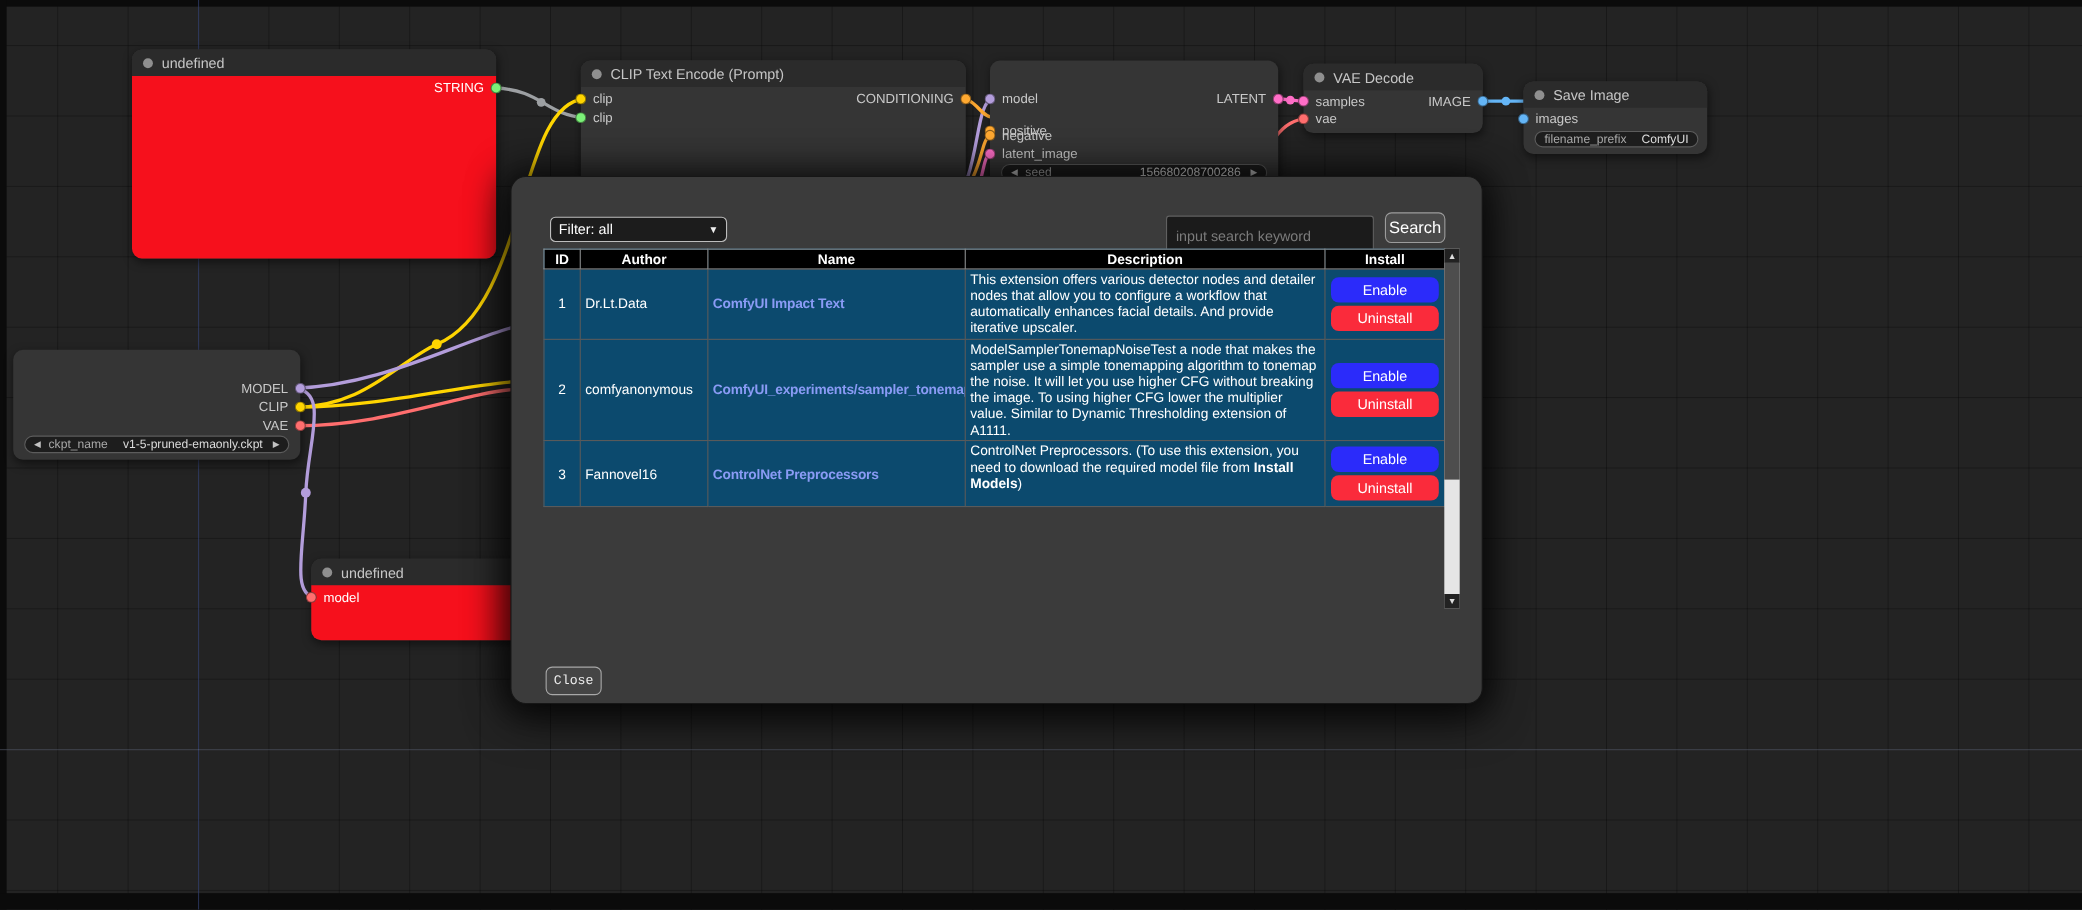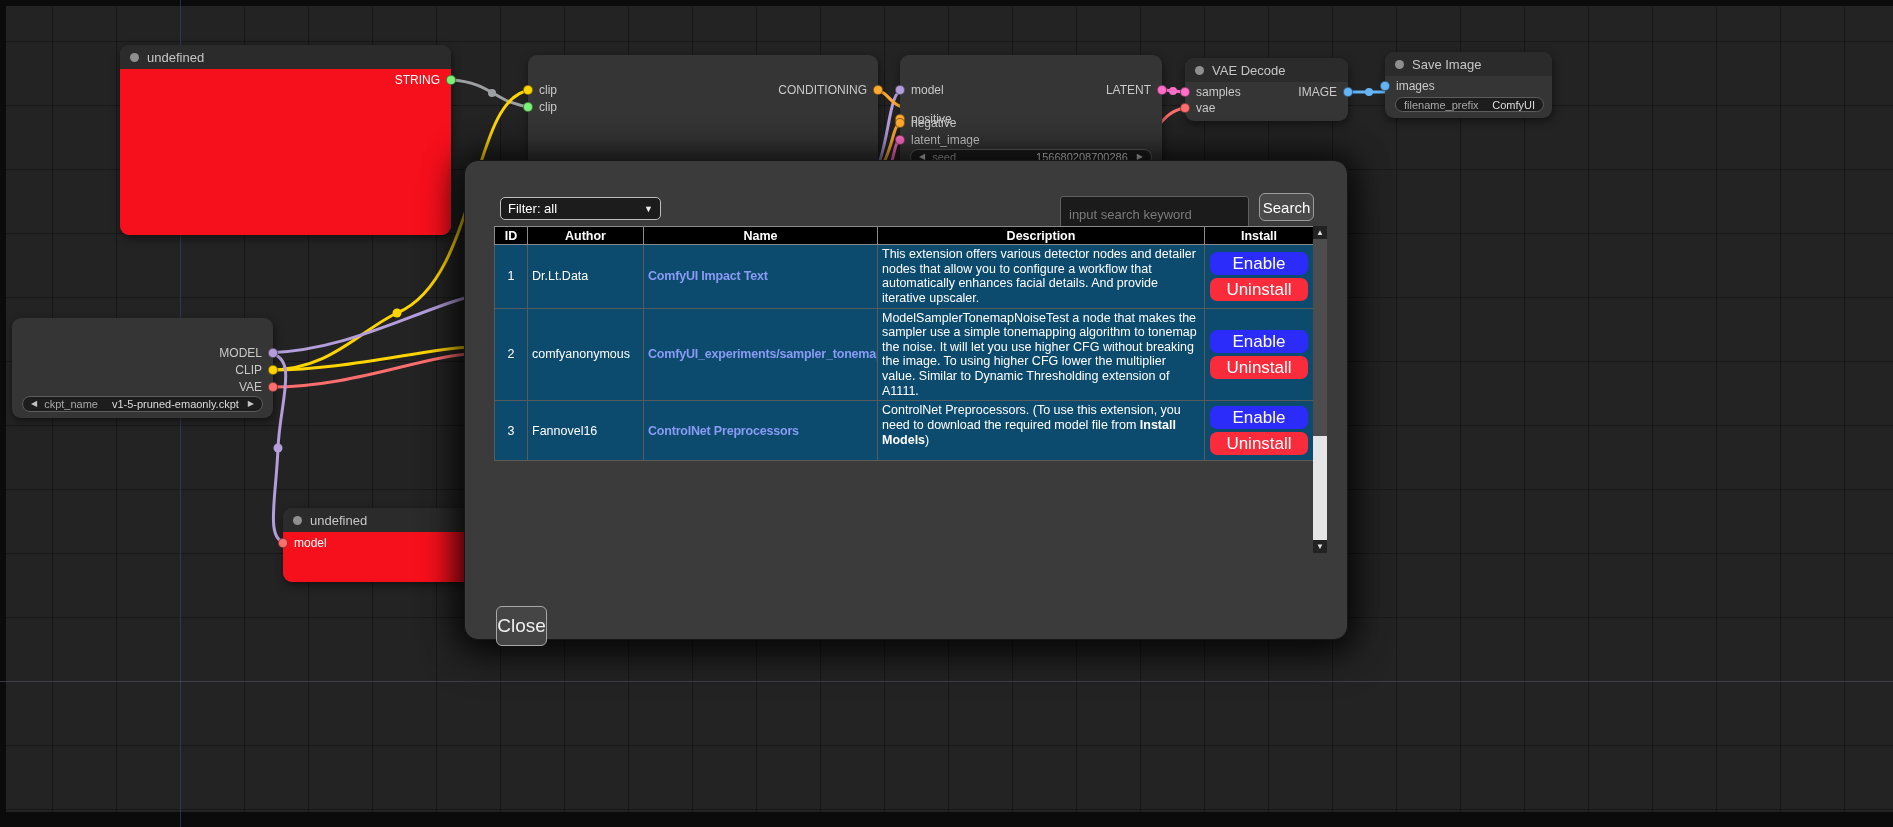--- a/index.html
+++ b/index.html
@@ -89,35 +89,35 @@
     height:18px; border:1px solid #8a8a8a; text-align:center; padding:0 2px;
   }
   #ext-table td { border:1px solid #5a5a5a; color:#fff; font-size:12.5px; padding:2px 4px; }
   .td-id { text-align:center; vertical-align:middle; }
   .td-author { vertical-align:middle; }
   .td-name { vertical-align:middle; font-size:12px; letter-spacing:-0.2px; white-space:nowrap; overflow:hidden; }
   .pack-link { color:var(--c-link,#8a9bf5); font-weight:bold; text-decoration:none; cursor:pointer; }
   .td-desc { vertical-align:top; line-height:1.17; padding:2px 3px; }
   .td-install { vertical-align:middle; text-align:center; padding:3px 4px; }
   .btn { display:block; width:98px; height:23px; margin:3px auto; border:none; border-radius:7px;
-         color:#fff; font-size:17px; font-family:inherit; line-height:1; cursor:pointer; }
+         color:#fff; font-size:13px; font-family:inherit; line-height:1; cursor:pointer; }
   .btn.enable { background:var(--c-enable,#2b2bfa); }
   .btn.uninstall { background:var(--c-uninstall,#fa2b3b); }
 
   #scrollbar { position:absolute; right:0; top:0; width:14px; height:327px; background:#e5e5e5; }
   .sb-btn { position:absolute; left:0; width:14px; height:13px; background:#222; color:#ddd;
             font-size:8px; display:flex; align-items:center; justify-content:center; cursor:pointer; }
   #sb-up { top:0; }
   #sb-down { bottom:0; }
   #sb-thumb { position:absolute; left:0; top:13px; width:14px; height:197px; background:#4d4d4d; cursor:grab; }
 
   #close-btn {
-    position:absolute; left:31px; top:445px; width:51px; height:40px;
+    position:absolute; left:31px; top:445px; width:51px; height:26px;
     background:#454545; border:1px solid #a8a8a8; border-radius:6px;
-    color:#eee; font-size:19px; font-family:Liberation Sans, sans-serif; cursor:pointer;
+    color:#eee; font-size:12px; font-family:Liberation Mono, monospace; cursor:pointer;
   }
 </style>
 </head>
 <body>
 
 <div class="edge-bar" id="bar-top"></div>
 <div class="edge-bar" id="bar-left"></div>
 <div class="edge-bar" id="bar-bottom"></div>
 <div class="axis-v"></div>
 <div class="axis-h"></div>
@@ -147,20 +147,24 @@
     <span>undefined</span>
   </div>
   <div class="node-body"></div>
   <div class="slot out" style="top:28px">
     <span class="slot-label">STRING</span>
     <span class="pin" style="background:var(--c-string)"></span>
   </div>
 </div>
 
 <div class="node" style="left:528px; top:55px; width:350px; height:145px;">
+  <div class="node-header">
+    <span class="node-dot"></span>
+    <span>CLIP Text Encode (Prompt)</span>
+  </div>
   <div class="slot in" style="top:28px">
     <span class="pin" style="background:var(--c-clip)"></span>
     <span class="slot-label">clip</span>
   </div>
   <div class="slot in" style="top:45px">
     <span class="pin" style="background:var(--c-string)"></span>
     <span class="slot-label">clip</span>
   </div>
   <div class="slot out" style="top:28px">
     <span class="slot-label">CONDITIONING</span>
@@ -209,21 +213,21 @@
   <div class="slot in" style="top:43px">
     <span class="pin" style="background:var(--c-vae)"></span>
     <span class="slot-label">vae</span>
   </div>
   <div class="slot out" style="top:27px">
     <span class="slot-label">IMAGE</span>
     <span class="pin" style="background:var(--c-image)"></span>
   </div>
 </div>
 
-<div class="node" style="left:1385px; top:52px; width:167px; height:66px;">
+<div class="node" style="left:1385px; top:74px; width:167px; height:66px;">
   <div class="node-header">
     <span class="node-dot"></span>
     <span>Save Image</span>
   </div>
   <div class="slot in" style="top:27px">
     <span class="pin" style="background:var(--c-image)"></span>
     <span class="slot-label">images</span>
   </div>
   <div class="widget" style="left:10px; right:8px; top:45px; height:15px">
     <span class="wlabel">filename_prefix</span>

